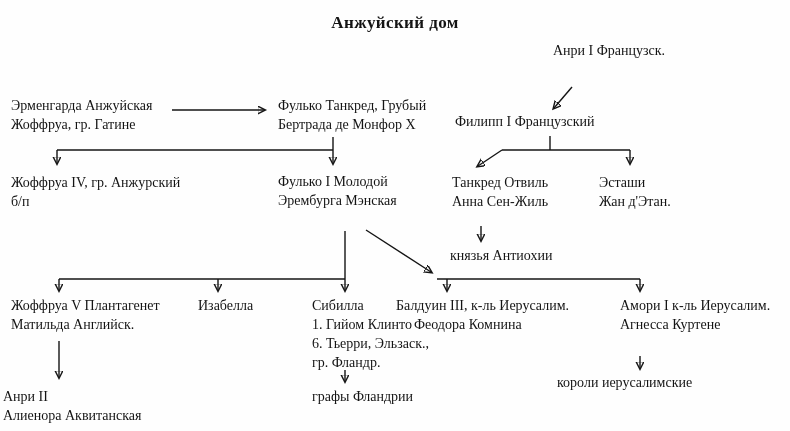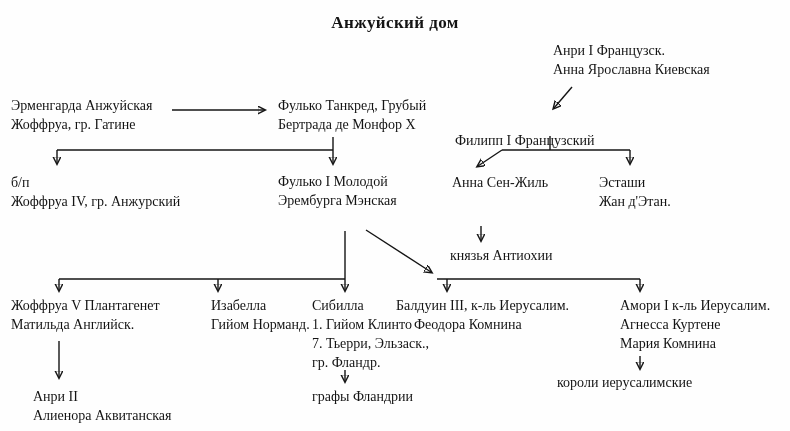--- a/index.html
+++ b/index.html
@@ -60,89 +60,87 @@
 
     <path d="M59,341 V377" marker-end="url(#ah)"></path>
 
     <path d="M345,370 V381" marker-end="url(#ah)"></path>
 
     <path d="M640,356 V368" marker-end="url(#ah)"></path>
   </svg>
 
   <div class="node" style="left:553px;top:41px">
     <div class="ln">Анри I Французск.</div>
-    <div class="ln">Анна Ярославна Киевская</div>
   </div>
 
   <div class="node" style="left:11px;top:96px">
     <div class="ln">Эрменгарда Анжуйская</div>
     <div class="ln">Жоффруа, гр. Гатине</div>
   </div>
 
   <div class="node" style="left:278px;top:96px">
     <div class="ln">Фулько Танкред, Грубый</div>
     <div class="ln">Бертрада де Монфор X</div>
   </div>
 
-  <div class="node" style="left:455px;top:131px">
+  <div class="node" style="left:455px;top:112px">
     <div class="ln">Филипп I Французский</div>
   </div>
 
   <div class="node" style="left:11px;top:173px">
+    <div class="ln">Жоффруа IV, гр. Анжурский</div>
     <div class="ln">б/п</div>
-    <div class="ln">Жоффруа IV, гр. Анжурский</div>
   </div>
 
   <div class="node" style="left:278px;top:172px">
     <div class="ln">Фулько I Молодой</div>
     <div class="ln">Эрембурга Мэнская</div>
   </div>
 
   <div class="node" style="left:452px;top:173px">
+    <div class="ln">Танкред Отвиль</div>
     <div class="ln">Анна Сен-Жиль</div>
   </div>
 
   <div class="node" style="left:599px;top:173px">
     <div class="ln">Эсташи</div>
     <div class="ln">Жан д'Этан.</div>
   </div>
 
   <div class="node" style="left:450px;top:246px">
     <div class="ln">князья Антиохии</div>
   </div>
 
   <div class="node" style="left:11px;top:296px">
     <div class="ln">Жоффруа V Плантагенет</div>
     <div class="ln">Матильда Английск.</div>
   </div>
 
-  <div class="node" style="left:211px;top:296px">
+  <div class="node" style="left:198px;top:296px">
     <div class="ln">Изабелла</div>
-    <div class="ln">Гийом Норманд.</div>
   </div>
 
   <div class="node" style="left:312px;top:296px">
     <div class="ln">Сибилла</div>
     <div class="ln">1. Гийом Клинто</div>
-    <div class="ln">7. Тьерри, Эльзаск.,</div>
+    <div class="ln">6. Тьерри, Эльзаск.,</div>
     <div class="ln">гр. Фландр.</div>
   </div>
 
   <div class="node" style="left:396px;top:296px">
     <div class="ln">Балдуин III, к-ль Иерусалим.</div>
     <div class="ln ind">Феодора Комнина</div>
   </div>
 
   <div class="node" style="left:620px;top:296px">
     <div class="ln">Амори I к-ль Иерусалим.</div>
     <div class="ln">Агнесса Куртене</div>
-    <div class="ln">Мария Комнина</div>
   </div>
 
-  <div class="node" style="left:33px;top:387px">
+  <div class="node" style="left:3px;top:387px">
     <div class="ln">Анри II</div>
     <div class="ln">Алиенора Аквитанская</div>
   </div>
 
   <div class="node" style="left:312px;top:387px">
     <div class="ln">графы Фландрии</div>
   </div>
 
   <div class="node" style="left:557px;top:373px">
     <div class="ln">короли иерусалимские</div>

